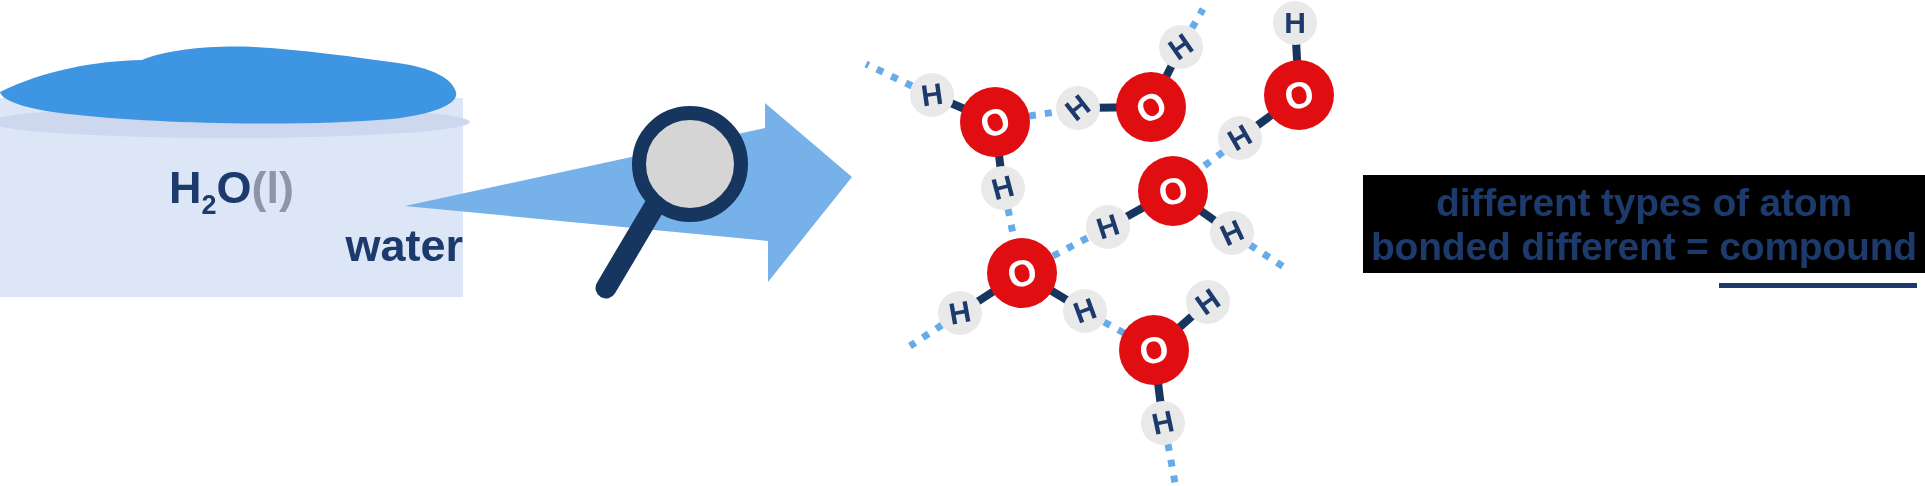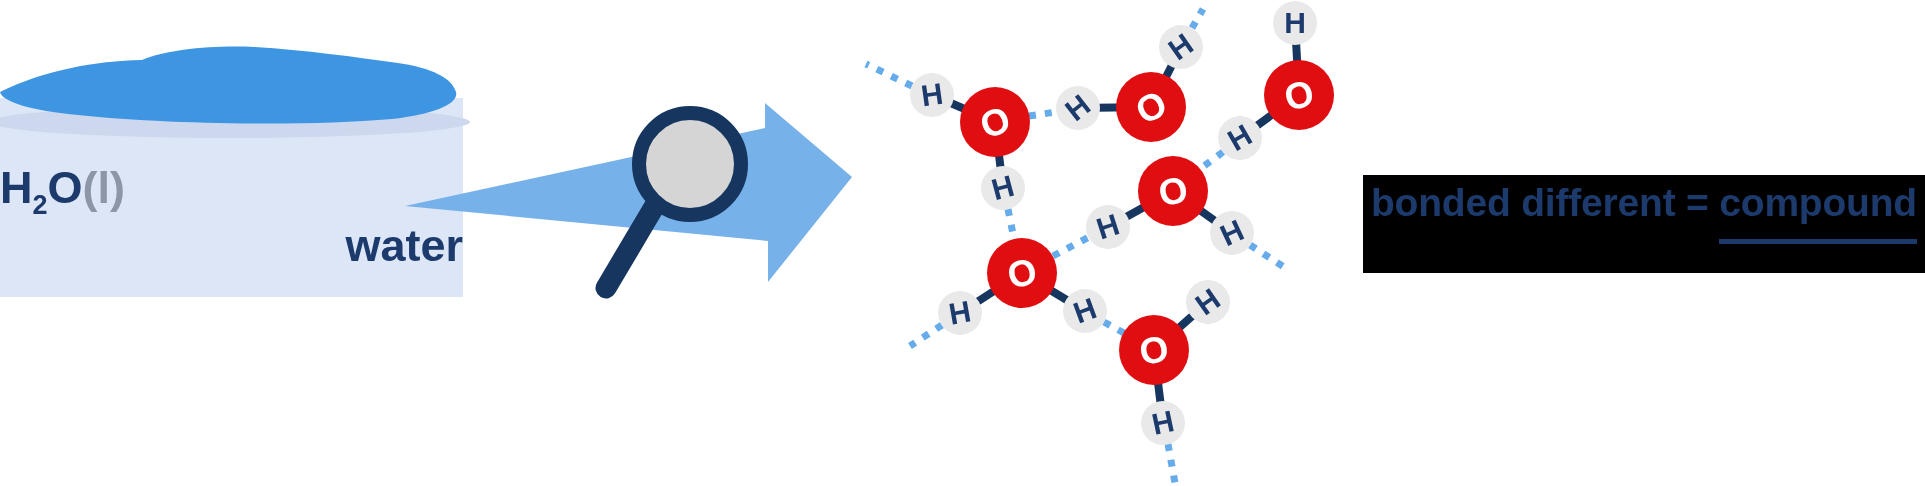--- a/index.html
+++ b/index.html
@@ -2,21 +2,21 @@
 <html><head>
 <meta charset="utf-8">
 <style>
   html,body{margin:0;padding:0;background:#ffffff;}
   .stage{
     position:relative;width:1925px;height:486px;background:#ffffff;
     font-family:"Liberation Sans",sans-serif;overflow:hidden;
   }
   svg.scene{position:absolute;left:0;top:0;}
   .formula{
-    position:absolute;left:0;top:164px;width:463px;
+    position:absolute;left:0;top:164px;width:463px;text-align:center;
     font-size:45px;font-weight:bold;letter-spacing:0px;line-height:48px;
   }
   .formula .sub{font-size:27px;vertical-align:-11px;font-weight:bold;}
   .beaker-name{
     position:absolute;left:0;top:222px;width:463px;text-align:right;
     font-size:45px;font-weight:bold;line-height:48px;
   }
   .caption{
     position:absolute;left:1363px;top:175px;width:562px;height:98px;
     box-sizing:border-box;padding-top:6px;
@@ -110,15 +110,16 @@
         <text x="1154" y="363" text-anchor="middle" fill="#ffffff" font-size="37" font-weight="bold" transform="rotate(-10 1154 350)">O</text>
       </g>
   </svg>
 
   <div class="formula" style="color: rgb(28, 58, 107);">
     <span>H</span><span class="sub">2</span><span>O</span><span style="color: rgb(141, 150, 168);">(l)</span>
   </div>
   <div class="beaker-name" style="color: rgb(28, 58, 107);">water</div>
 
   <div class="caption" style="background: rgb(0, 0, 0); color: rgb(28, 58, 107);">
+    <div>different types of atom</div>
     <div><span>bonded different = </span><span class="underline">compound</span></div>
   </div>
 </div>
 
 </body></html>

